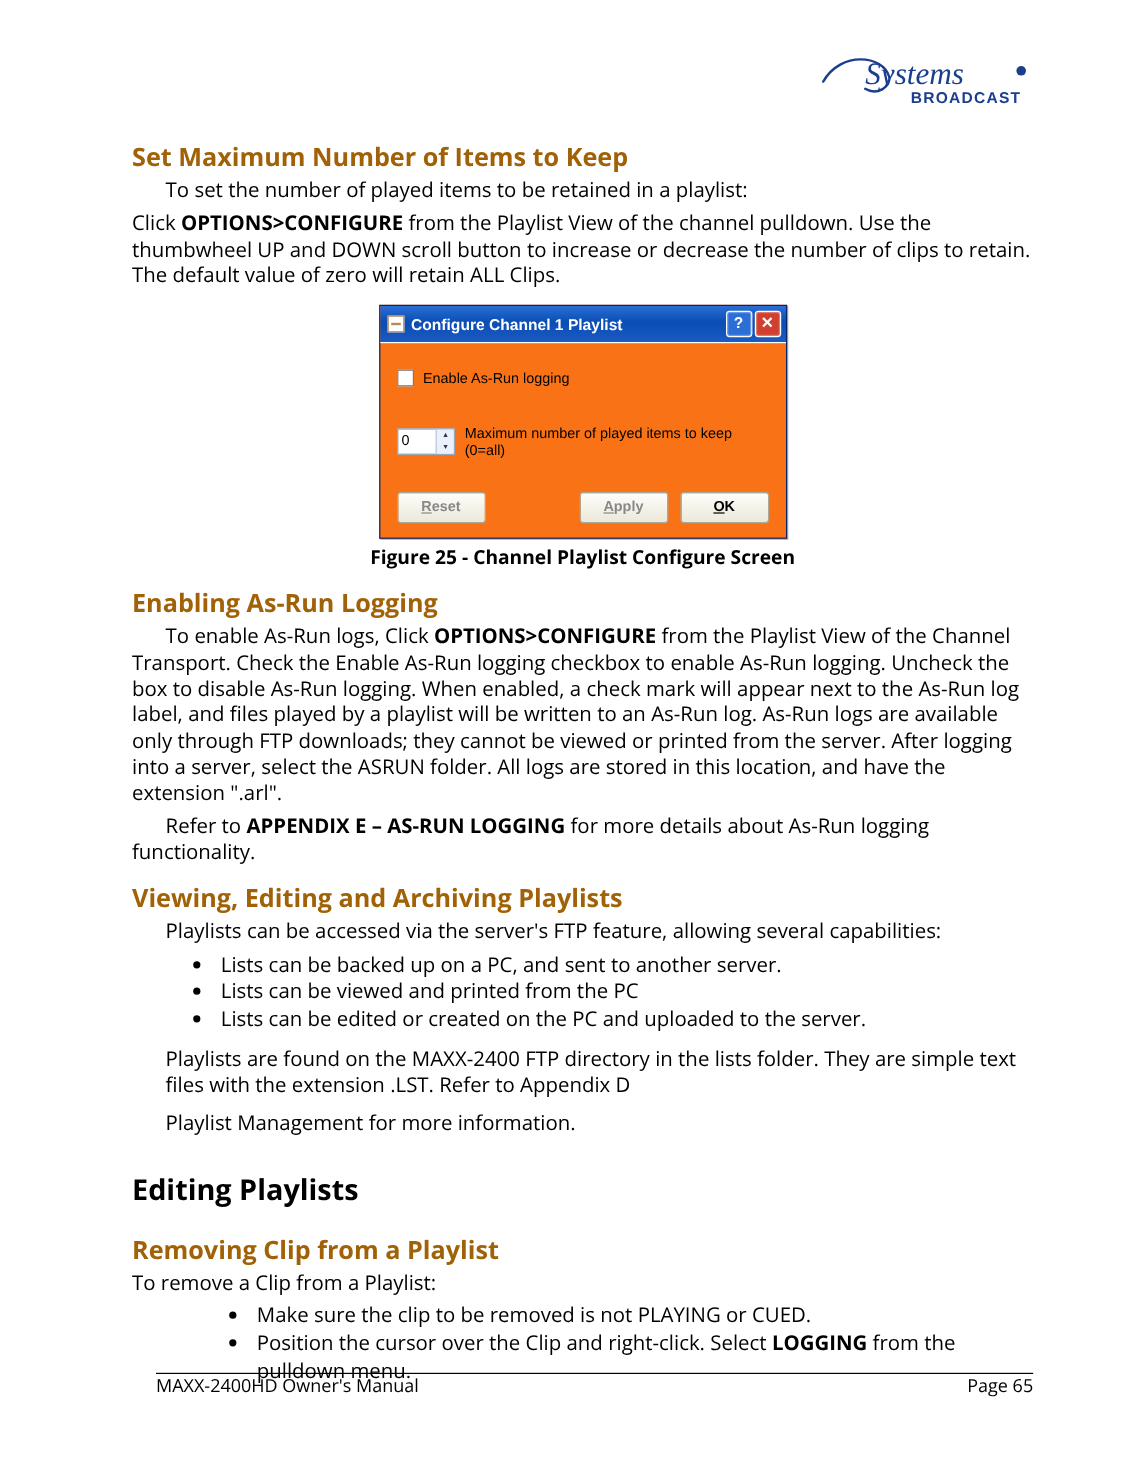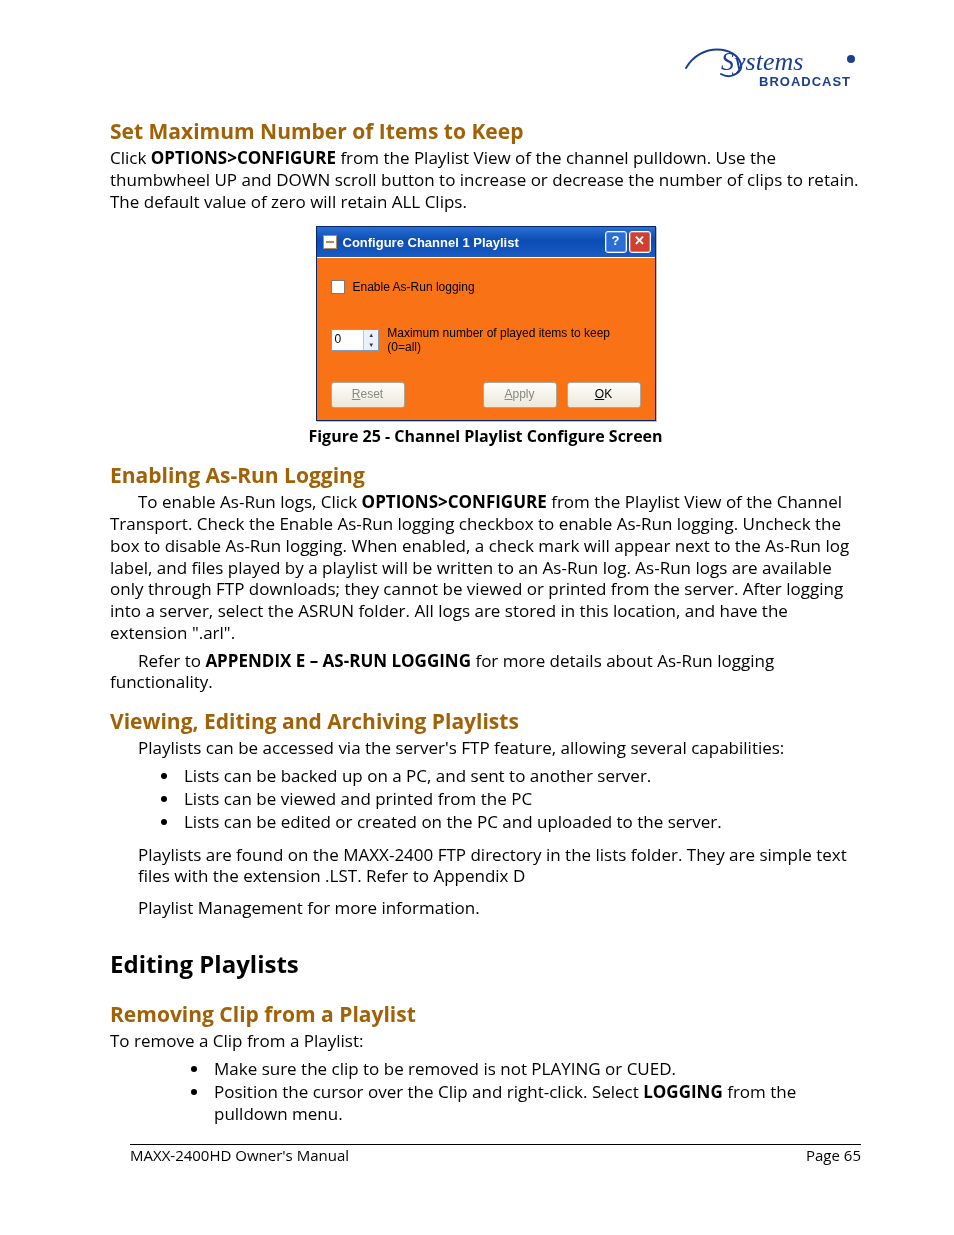--- a/index.html
+++ b/index.html
@@ -132,21 +132,21 @@
     box-sizing: border-box;
   }
   .spinfield .val { flex:1; padding: 2px 3px; color:#000; }
   .spinbtns { width: 15px; display:flex; flex-direction:column; }
   .spinbtns div {
     flex:1; border-left:1px solid #b5c7de; background:#eaf1fb;
     display:flex; align-items:center; justify-content:center;
     font-size:6px; color:#335; line-height:1;
   }
   .spin-row .lbl { margin-left: 8px; }
-  .btn-row { display:flex; align-items:flex-start; }
+  .btn-row { display:flex; align-items:flex-start;font-weight:bold; }
   .dlg-btn {
     width: 72px; height: 24px;
     border: 1px solid #aca899;
     background: linear-gradient(#fdfdfb,#ece9d8);
     color: #888;
     text-align:center;
     line-height:22px;
     font-size:12px;
     border-radius:3px;
   }
@@ -177,20 +177,21 @@
       <g fill="none" stroke="#1b3e8f" stroke-width="2">
         <path d="M5 28 C 20 2, 55 6, 60 24 C 62 32, 50 40, 40 34" stroke-linecap="round"></path>
       </g>
       <text x="40" y="30" font-family="cursive" font-style="italic" font-size="26" fill="#1b3e8f">Systems</text>
       <circle cx="170" cy="19" r="4" fill="#1b3e8f"></circle>
       <text x="78" y="46" font-family="Arial Black, Arial, sans-serif" font-weight="900" font-size="13" fill="#1b3e8f" letter-spacing="1">BROADCAST</text>
     </svg>
   </div>
 
   <h2 class="section">Set Maximum Number of Items to Keep</h2>
+  <p class="body indent-first">To set the number of played items to be retained in a playlist:</p>
   <p class="body">
     <span>Click </span><span class="bold">OPTIONS&gt;CONFIGURE</span><span> from the Playlist View of the channel pulldown. Use the thumbwheel UP and DOWN scroll button to increase or decrease the number of clips to retain. The default value of zero will retain ALL Clips.</span>
   </p>
 
   <div class="figure-wrap">
     <div class="win-dialog">
       <div class="titlebar">
         <span class="ticon"></span>
         <span>Configure Channel 1 Playlist</span>
         <span class="spacer"></span>

